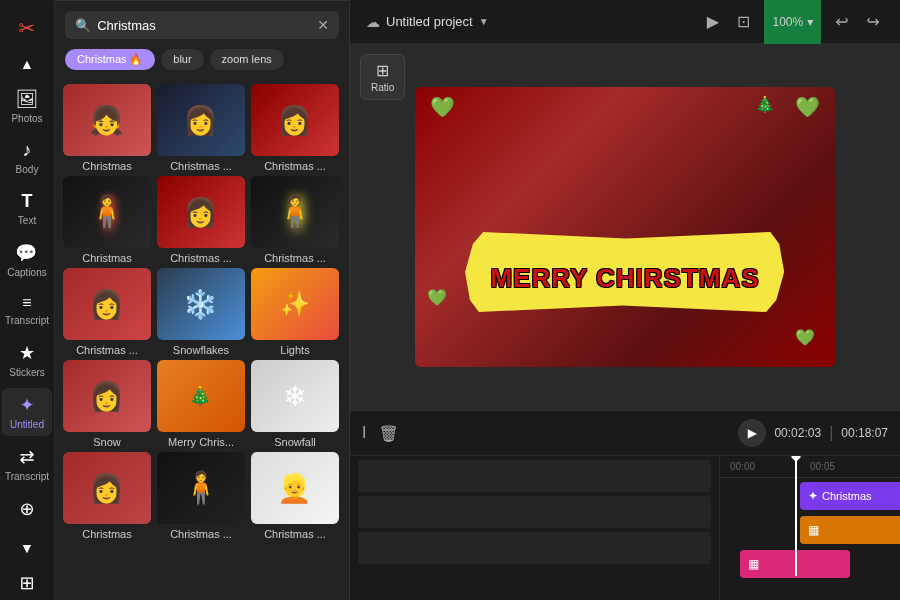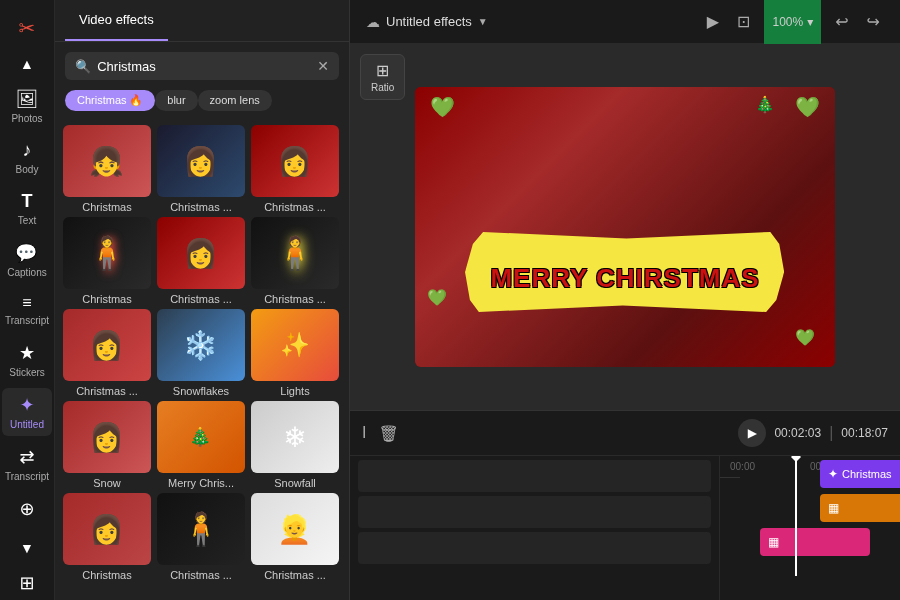--- a/index.html
+++ b/index.html
@@ -69,20 +69,21 @@
       outline: none;
       color: #fff;
       font-size: 13px;
       flex: 1;
     }
     .search-bar .search-icon { color: #aaa; font-size: 13px; }
     .search-bar .clear-icon { color: #aaa; cursor: pointer; font-size: 14px; }
 
     .filter-chips {
       display: flex;
+      gap: 6px;
       padding: 0 10px 10px;
     }
     .chip {
       background: #333;
       border-radius: 20px;
       padding: 4px 12px;
       font-size: 11px;
       cursor: pointer;
       color: #ddd;
     }
@@ -356,23 +357,20 @@
   <div class="icon-sidebar-item">
     <span class="icon" style="font-size:14px;">▼</span>
   </div>
   <div class="icon-sidebar-item">
     <span class="icon">⊞</span>
   </div>
 </div>
 
 <div class="effects-panel">
   <div class="panel-tabs">
-    <div class="panel-tab active">
-      <span>Video effects</span>
-    </div>
   </div>
 
   <div class="search-bar">
     <span class="search-icon">🔍</span>
     <input type="text" value="Christmas" style="">
     <span class="clear-icon">✕</span>
   </div>
 
   <div class="filter-chips">
     <div class="chip active">
@@ -493,21 +491,21 @@
       </div>
     </div>
   </div>
 </div>
 
 <div class="main-area">
 
   <div class="top-bar">
     <div class="project-title">
       <span class="cloud-icon">☁</span>
-      <span>Untitled effects</span>
+      <span>Untitled project</span>
       <span class="dropdown-icon">▼</span>
     </div>
     <div class="top-bar-spacer"></div>
     <div class="top-bar-actions">
       <button class="top-bar-btn">▶</button>
       <button class="top-bar-btn">⊡</button>
       <div class="zoom-control">
         <span>100%</span>
         <span>▾</span>
       </div>
@@ -556,21 +554,21 @@
     </div>
 
     <div style="flex:1; position:relative; overflow:hidden;">
 
       <div class="timeline-left-panel">
         <div class="track-label"></div>
         <div class="track-label"></div>
         <div class="track-label"></div>
       </div>
 
-      <div style="position:absolute; left:370px; top:0; right:0; bottom:0; display:flex; flex-direction:row;">
+      <div style="position:absolute; left:370px; top:0; right:0; bottom:0; display:flex; flex-direction:column;">
 
         <div style="height:22px; position:relative; border-bottom:1px solid #333; display:flex; align-items:center; padding:0 10px;">
           <span style="position:absolute; left:10px; font-size:10px; color:#666;">00:00</span>
           <span style="position:absolute; left:90px; font-size:10px; color:#666;">00:05</span>
 
           <div style="position:absolute; left:75px; top:0; width:2px; height:120px; background:#fff; z-index:20;">
             <div style="width:10px; height:10px; background:#fff; clip-path:polygon(50% 0%, 100% 50%, 50% 100%, 0% 50%); position:absolute; top:-4px; left:-4px;"></div>
           </div>
         </div>
 

